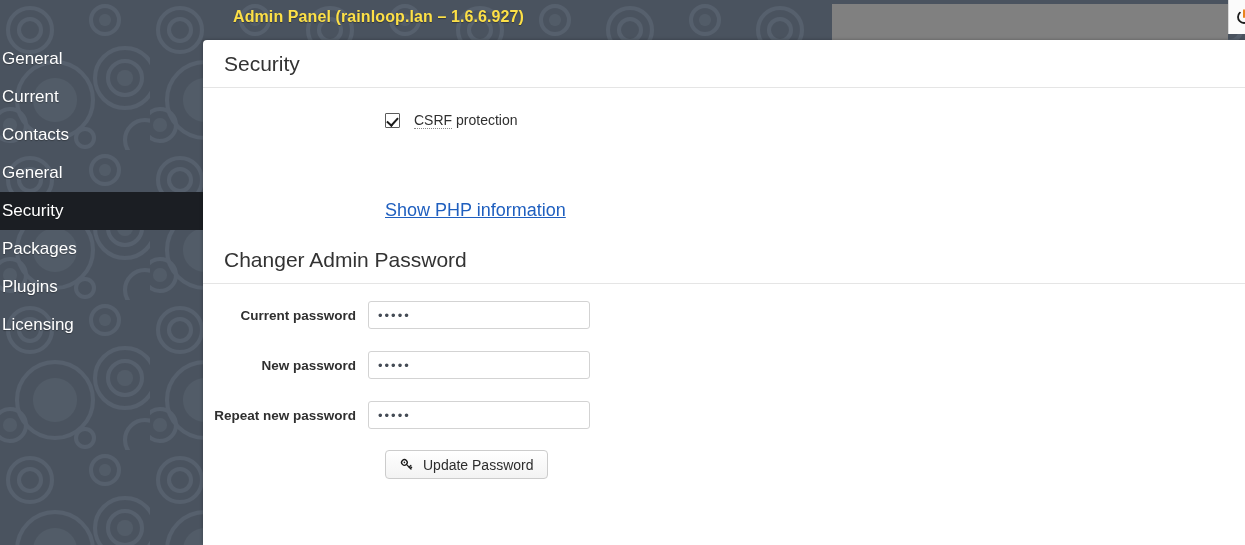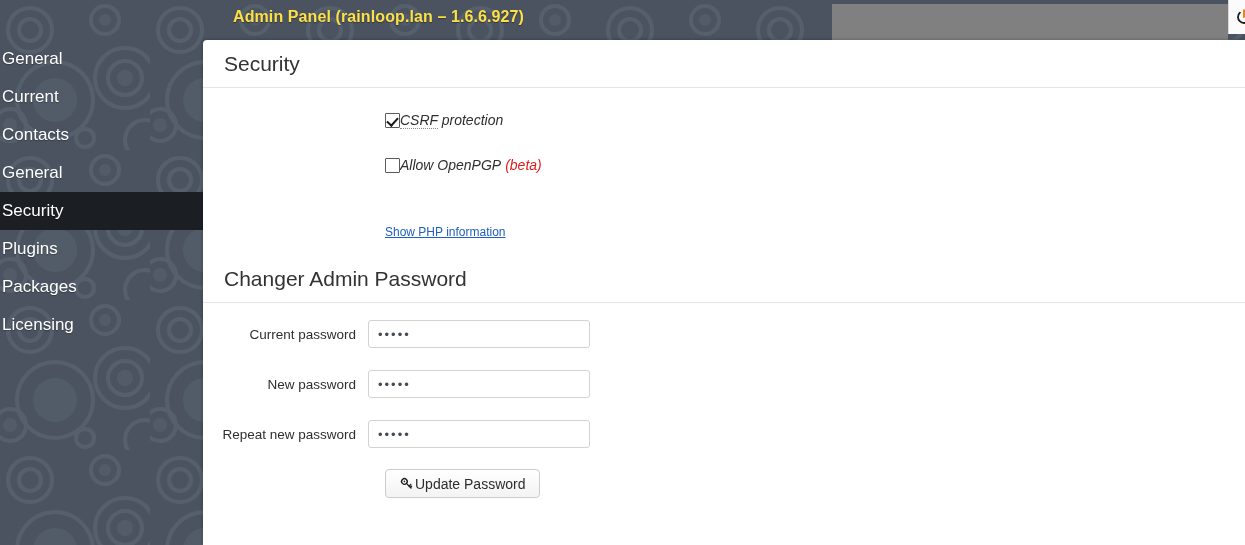--- a/index.html
+++ b/index.html
@@ -125,67 +125,69 @@
   .cb.checked::after {
     content: "";
     position: absolute;
     left: 3px; top: 1px;
     width: 5px; height: 9px;
     border: solid #1a1a1a;
     border-width: 0 2px 2px 0;
     transform: rotate(42deg);
   }
   .check-label {
+    margin-left: 14px;
     font-size: 14px;
     color: #2f2f2f;
     white-space: nowrap;
-    font-style: italic;
   }
   .dotted {
     border-bottom: 1px dotted #8a8a8a;
   }
   .beta {
     color: #e31b1b;
     margin-left: 4px;
   }
   .link {
     color: #1f5fbf;
-    font-size: 12px;
+    font-size: 18px;
     text-decoration: underline;
     cursor: pointer;
   }
 
   .field-row {
     display: flex;
     align-items: center;
     height: 28px;
   }
   .field-label {
     width: 165px;
     text-align: right;
     font-size: 13.5px;
     color: #2f2f2f;
     padding-right: 12px;
     white-space: nowrap;
+    font-weight: bold;
   }
   .field-input {
     width: 222px; height: 28px;
     border: 1px solid #d3d3d3;
     border-radius: 3px;
     font-size: 13px;
     color: #444b55;
     padding: 0 9px;
     letter-spacing: 2px;
     background: #ffffff;
     font-family: "Liberation Sans", sans-serif;
     outline: none;
   }
   .btn {
     display: inline-flex;
     align-items: center;
+    gap: 8px;
     height: 29px;
     padding: 0 13px;
     border: 1px solid #cccccc;
     border-radius: 4px;
     background: linear-gradient(#ffffff, #f3f3f3);
     font-size: 14px;
     color: #2d2d2d;
     cursor: pointer;
     white-space: nowrap;
     font-family: "Liberation Sans", sans-serif;
@@ -234,45 +236,41 @@
       </svg>
     </div>
   </div>
 
   <nav id="sidebar">
     <div class="nav-item"><span>General</span></div>
     <div class="nav-item"><span>Current</span></div>
     <div class="nav-item"><span>Contacts</span></div>
     <div class="nav-item"><span>General</span></div>
     <div class="nav-item active"><span>Security</span></div>
+    <div class="nav-item"><span>Packages</span></div>
     <div class="nav-item"><span>Plugins</span></div>
-    <div class="nav-item"><span>Packages</span></div>
     <div class="nav-item"><span>Licensing</span></div>
   </nav>
 
   <main id="content">
 
     <div style="height:12px"></div>
     <h2 class="section-title">Security</h2>
     <div style="height:11px"></div>
     <div class="hr"></div>
 
     <div style="height:21px"></div>
 
     <div class="check-row">
       <span class="cb checked"></span>
       <span class="check-label"><span class="dotted">CSRF</span><span> protection</span></span>
     </div>
 
     <div style="height:23px"></div>
 
-    <div class="check-row">
-      <span class="cb"></span>
-      <span class="check-label"><span>Allow OpenPGP</span><span class="beta">(beta)</span></span>
-    </div>
 
     <div style="height:23px"></div>
 
 
     <div style="height:23px"></div>
 
     <div style="padding-left:182px">
       <span class="link">Show PHP information</span>
     </div>
 

